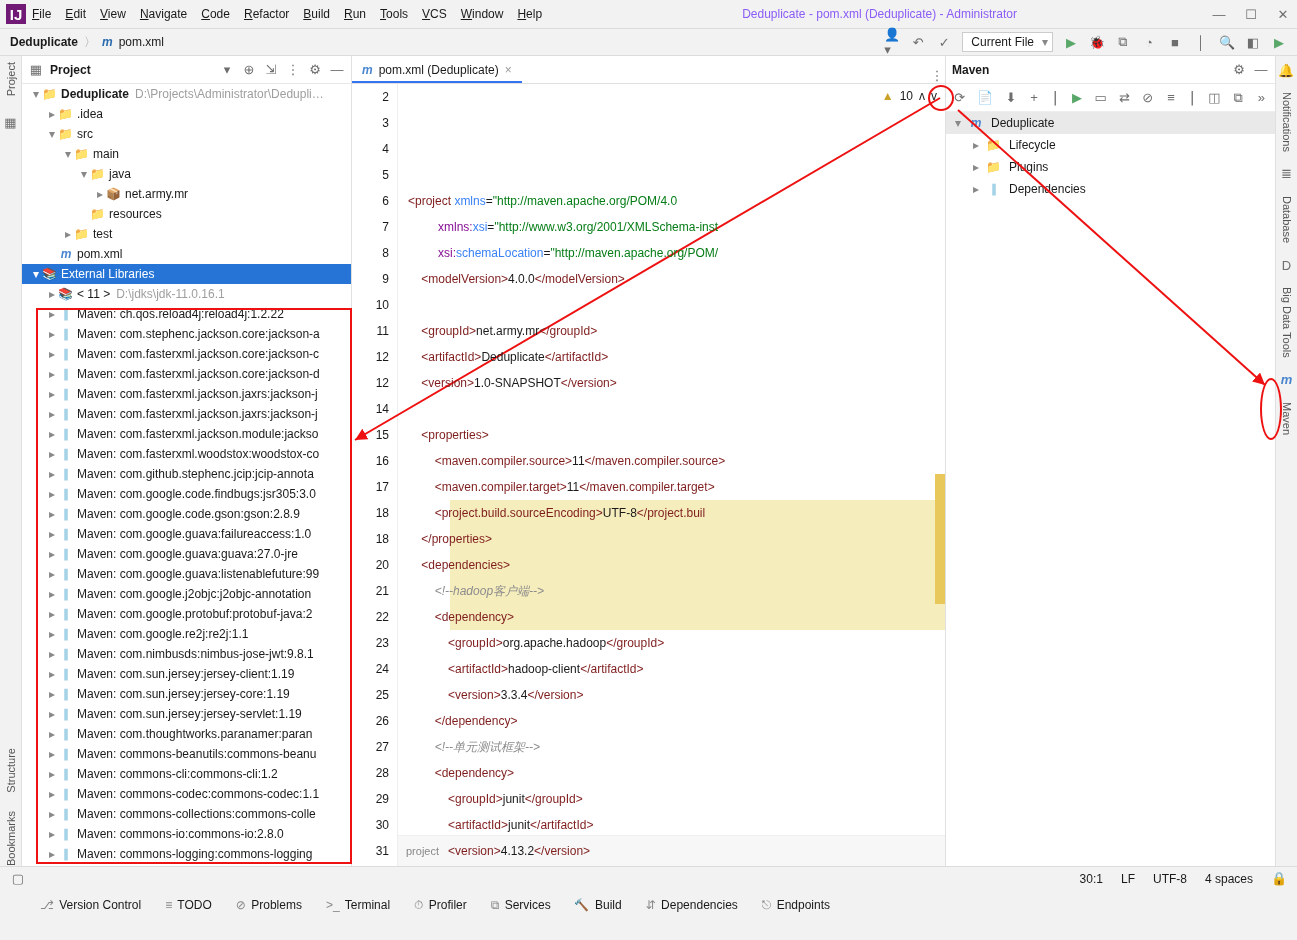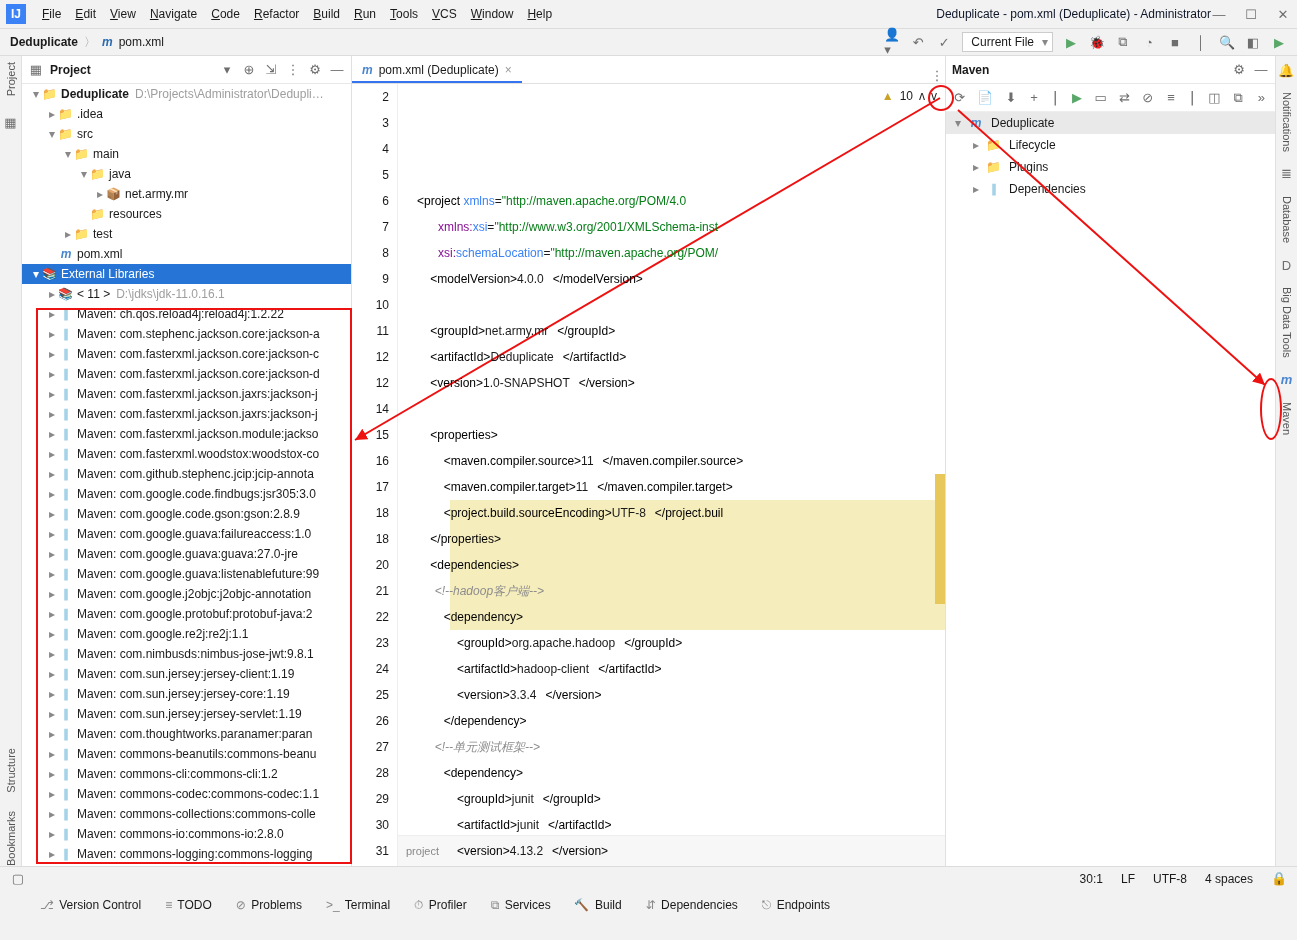--- a/index.html
+++ b/index.html
@@ -1,23 +1,23 @@
 <!DOCTYPE html>
 <html><head>
 <meta charset="utf-8">
 <style>
   * { margin:0; padding:0; box-sizing:border-box; font-family:"Segoe UI",Arial,sans-serif; font-size:12px; color:#1a1a1a; }
   body { background:#f2f2f2; width:1297px; height:940px; overflow:hidden; position:relative; }
   .tool-ico { width:16px; height:16px; display:inline-flex; align-items:center; justify-content:center; color:#6e6e6e; font-size:13px; cursor:pointer; }
   .titlebar { height:28px; background:#f2f2f2; display:flex; align-items:center; padding:0 6px; }
-  .titlebar .ij-logo { width:20px; height:20px; background:#3b82f6; color:#fff; display:flex;align-items:center;justify-content:center;font-weight:bold;font-size:12px;margin-right:10px; }
+  .titlebar .ij-logo { width:20px; height:20px; background:#701a75; color:#fff; display:flex;align-items:center;justify-content:center;font-weight:bold;font-size:15px;margin-right:0; }
   .menu { display:flex; gap:2px; }
   .menu span { padding:2px 6px; cursor:pointer; }
   .menu span u { text-decoration:underline; }
-  .title-txt { flex:1; text-align:right; color:#0f172a; }
+  .title-txt { flex:1; text-align:center; color:#8b5cf6; }
   .win-ctl { display:flex; gap:16px; margin-left:auto; font-size:14px; }
   .navbar { height:28px; background:#f2f2f2; border-top:1px solid #dcdcdc; border-bottom:1px solid #dcdcdc; display:flex; align-items:center; padding:0 10px; gap:6px; }
   .bc-proj { font-weight:bold; }
   .bc-sep { color:#999; }
   .bc-file { color:#2b6cb0; }
   .navbar-right { margin-left:auto; display:flex; gap:10px; align-items:center; }
   .combo { border:1px solid #ccc; padding:2px 18px 2px 8px; background:#fff; position:relative; }
   .combo:after { content:"▾"; position:absolute; right:4px; color:#888; }
   .run-row .tri { color:#59a869; }
   .main { display:flex; height:810px; }
@@ -41,21 +41,21 @@
   .tabs { height:28px; display:flex; align-items:flex-end; border-bottom:1px solid #e0e0e0; }
   .tab { padding:4px 10px; border-bottom:2px solid #3574f0; display:flex; gap:6px; align-items:center; }
   .tab .m { color:#4a86cf; font-style:italic; font-weight:bold; }
   .tab .x { color:#999; cursor:pointer; }
   .editor { flex:1; display:flex; overflow:hidden; position:relative; }
   .gutter { width:46px; background:#fff; border-right:1px solid #eee; text-align:right; color:#aaa; font:12px/26px "JetBrains Mono",Consolas,monospace; padding-right:8px; }
   .code { flex:1; font:12px/26px "JetBrains Mono",Consolas,monospace; white-space:pre; overflow:hidden; position:relative; }
   .hl-block { position:absolute; left:52px; right:0; top:416px; height:130px; background:#f6edbd; z-index:0; }
   .hl-mark { position:absolute; right:0; top:390px; width:10px; height:130px; background:#e8c85a; }
   .code pre { position:relative; z-index:1; }
-  .t-tag { color:#000000;margin-left:9px; }
+  .t-tag { color:#7f1d1d; }
   .t-attr { color:#3b82f6; }
   .t-str { color:#067d17; }
   .t-ns  { color:#871094; }
   .t-cm  { color:#8c8c8c; font-style:italic; }
   .ed-hint { position:absolute; right:8px; top:2px; font:11px/20px Arial; color:#888; display:flex; align-items:center; gap:6px; z-index:3;}
   .ed-hint .warn { color:#c9a227; }
   .maven-pane { width:330px; background:#fff; border-left:1px solid #e0e0e0; display:flex; flex-direction:column; position:relative; }
   .maven-toolbar { height:28px; display:flex; align-items:center; gap:12px; padding:0 8px; border-bottom:1px solid #eee; color:#6e6e6e; }
   .right-gutter { width:22px; background:#f2f2f2; border-left:1px solid #e0e0e0; display:flex; flex-direction:column; align-items:center; padding:6px 0; gap:14px; }
   .status { height:24px; background:#f2f2f2; border-top:1px solid #dcdcdc; display:flex; align-items:center; padding:0 10px; gap:18px; color:#555; }

